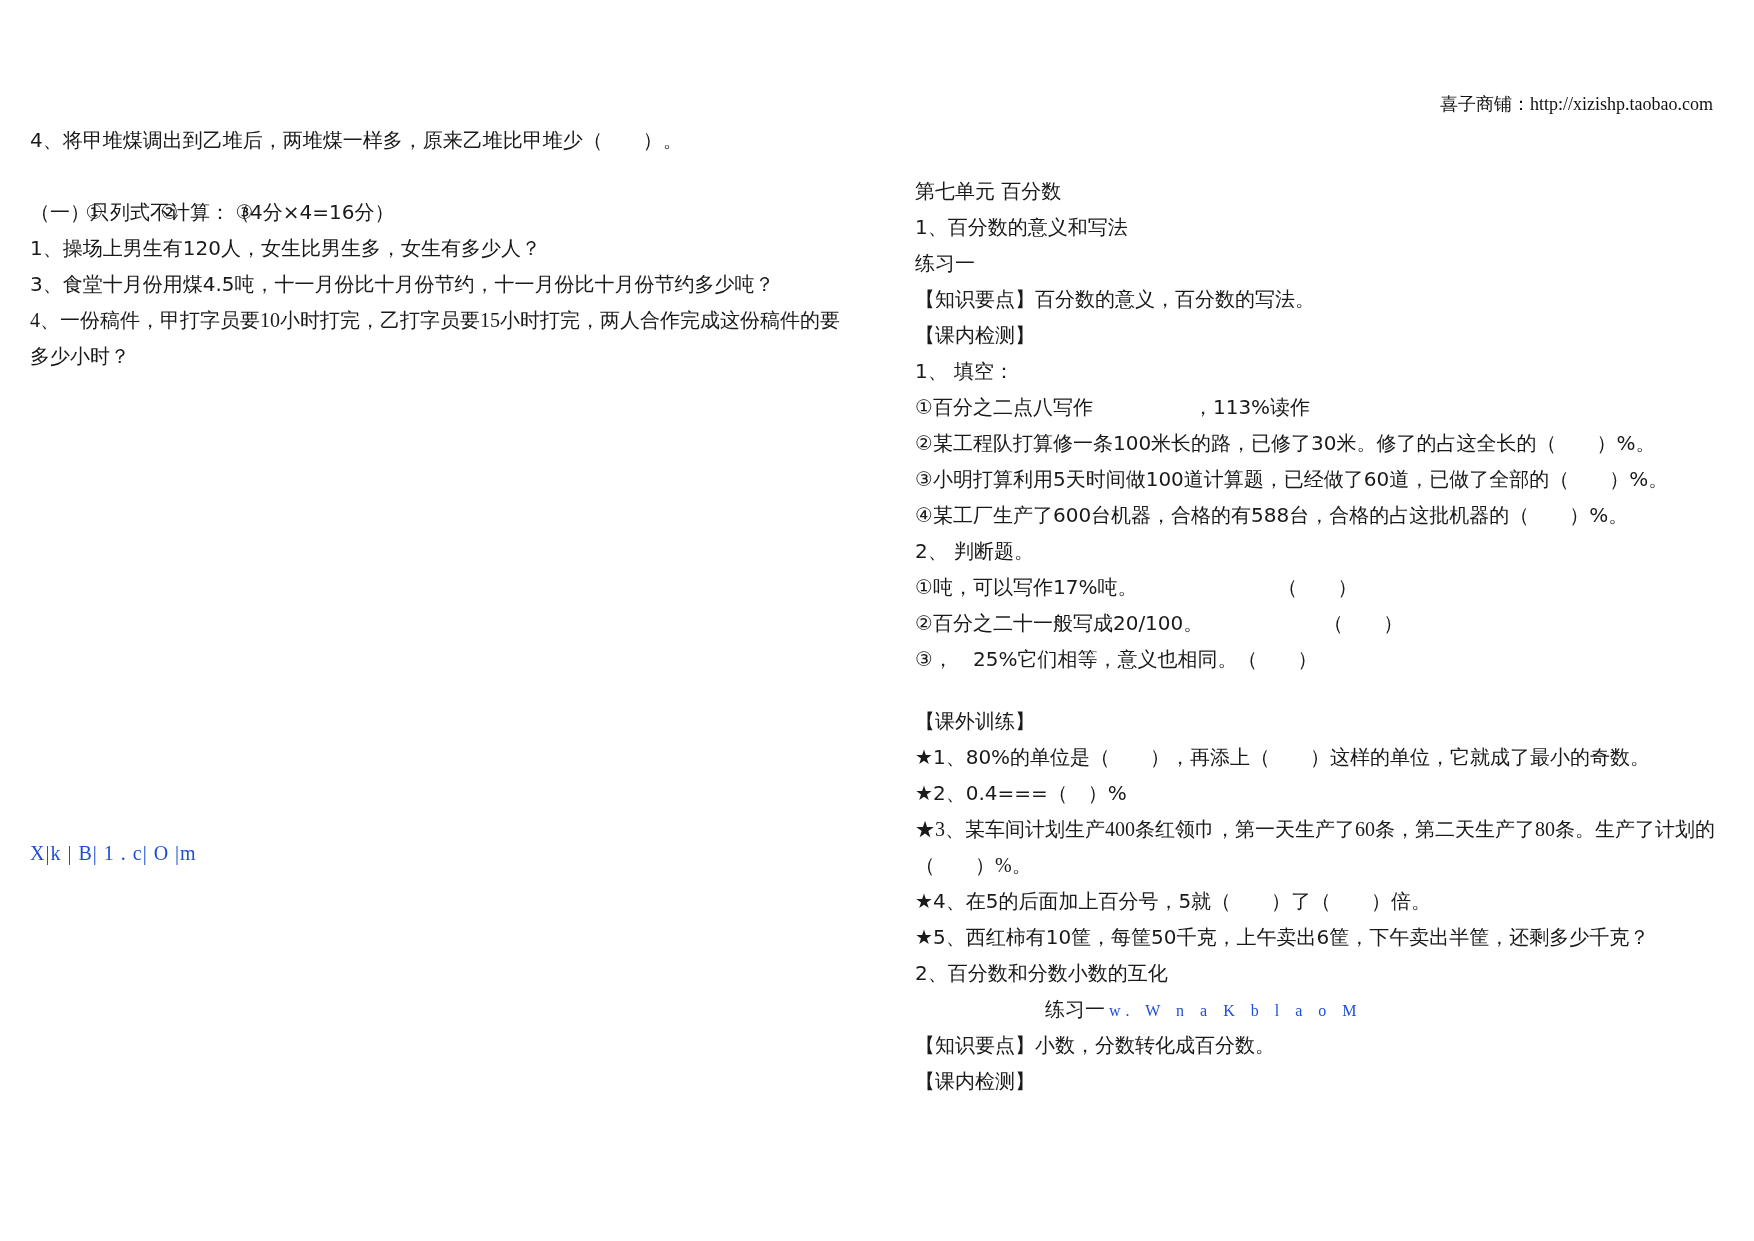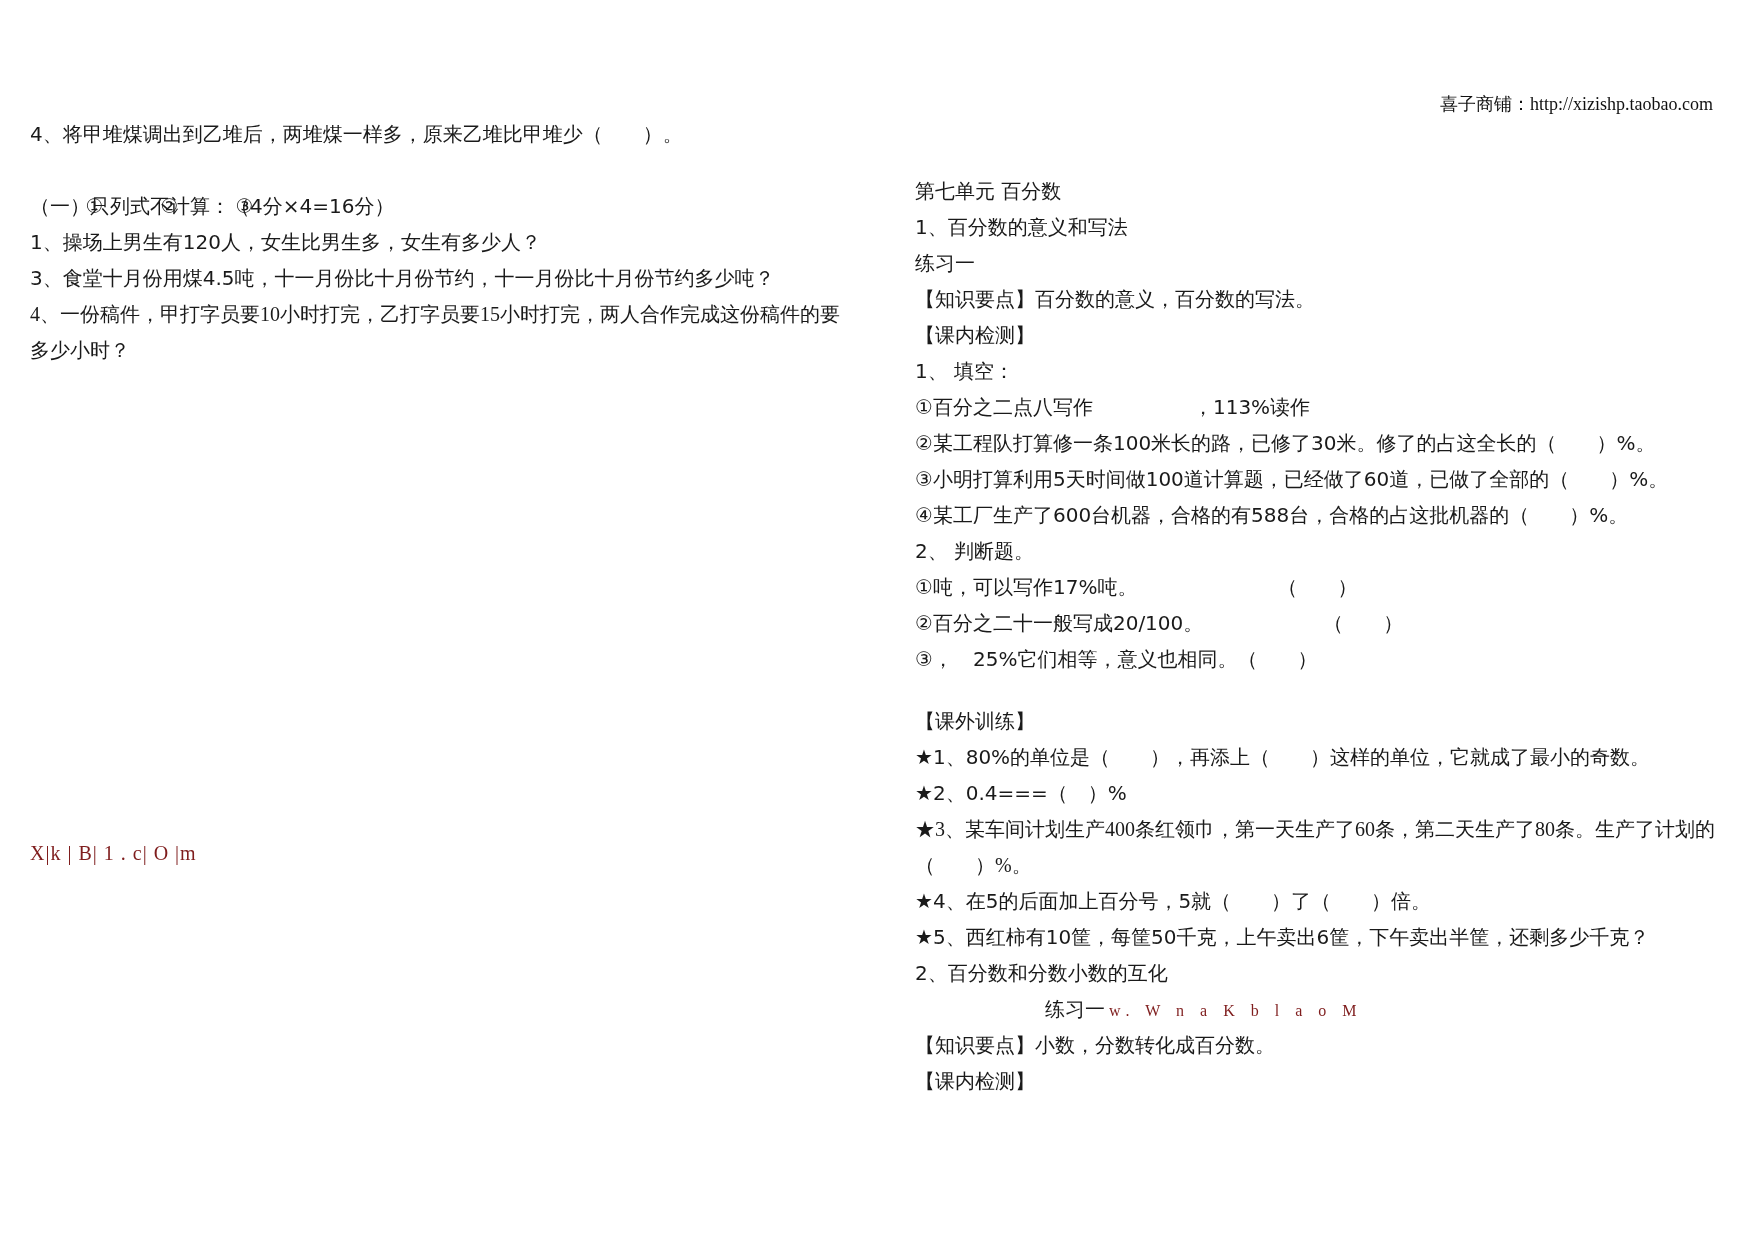--- a/index.html
+++ b/index.html
@@ -24,21 +24,21 @@
       color: #111;
       white-space: nowrap;
     }
     .col {
       position: absolute;
       font-size: 20px;
       line-height: 36px;
     }
     .col-left {
       left: 30px;
-      top: 116px;
+      top: 122px;
       width: 830px;
     }
     .col-right {
       left: 915px;
       top: 173px;
       width: 850px;
     }
     .line {
       white-space: pre;
       height: 36px;
@@ -56,21 +56,21 @@
       display: inline-block;
       width: 75px;
     }
     .gap {
       height: 26px;
     }
     .center-practice {
       padding-left: 130px;
     }
     .watermark {
-      color: #7f1d1d;
+      color: #1d4ed8;
       font-family: "Liberation Serif", "DejaVu Serif", serif;
     }
     .wm-left {
       position: absolute;
       left: 30px;
       top: 842px;
       font-size: 20px;
       letter-spacing: 1px;
     }
     .wm-inline {

